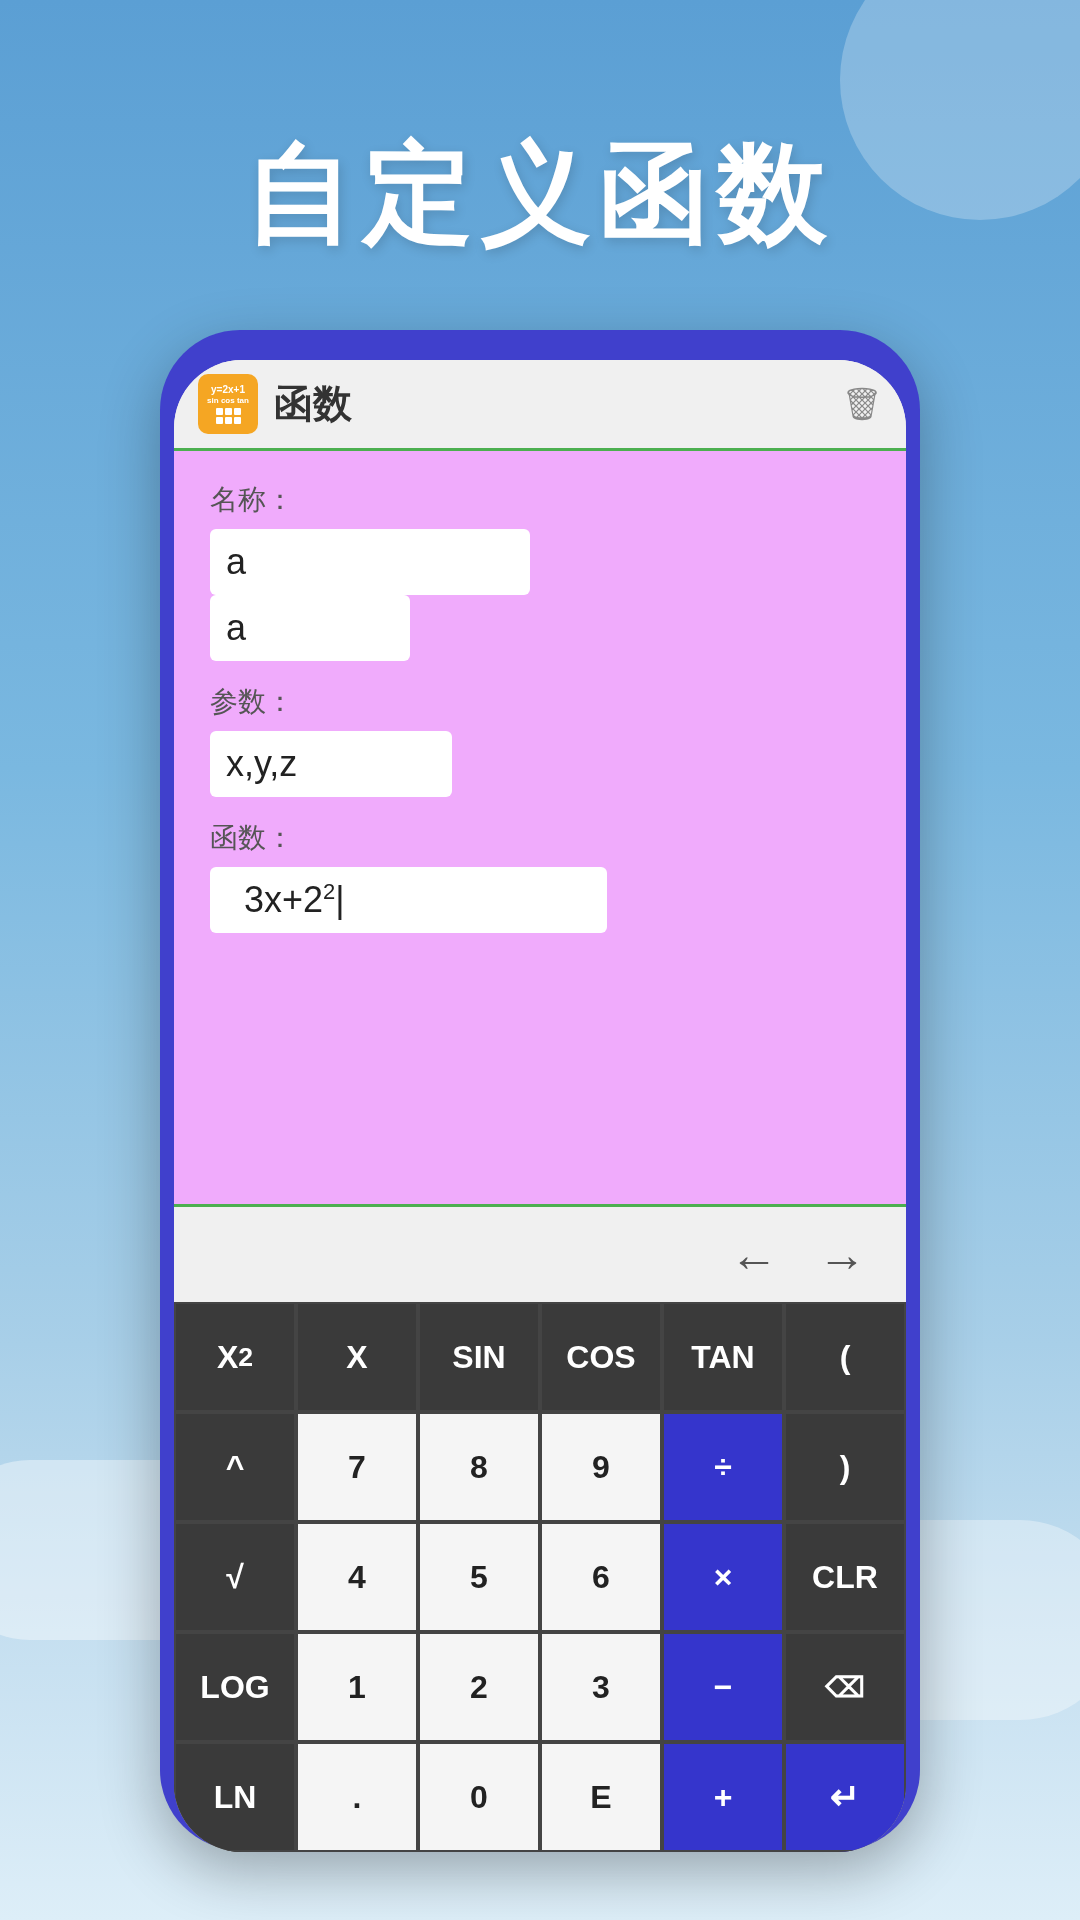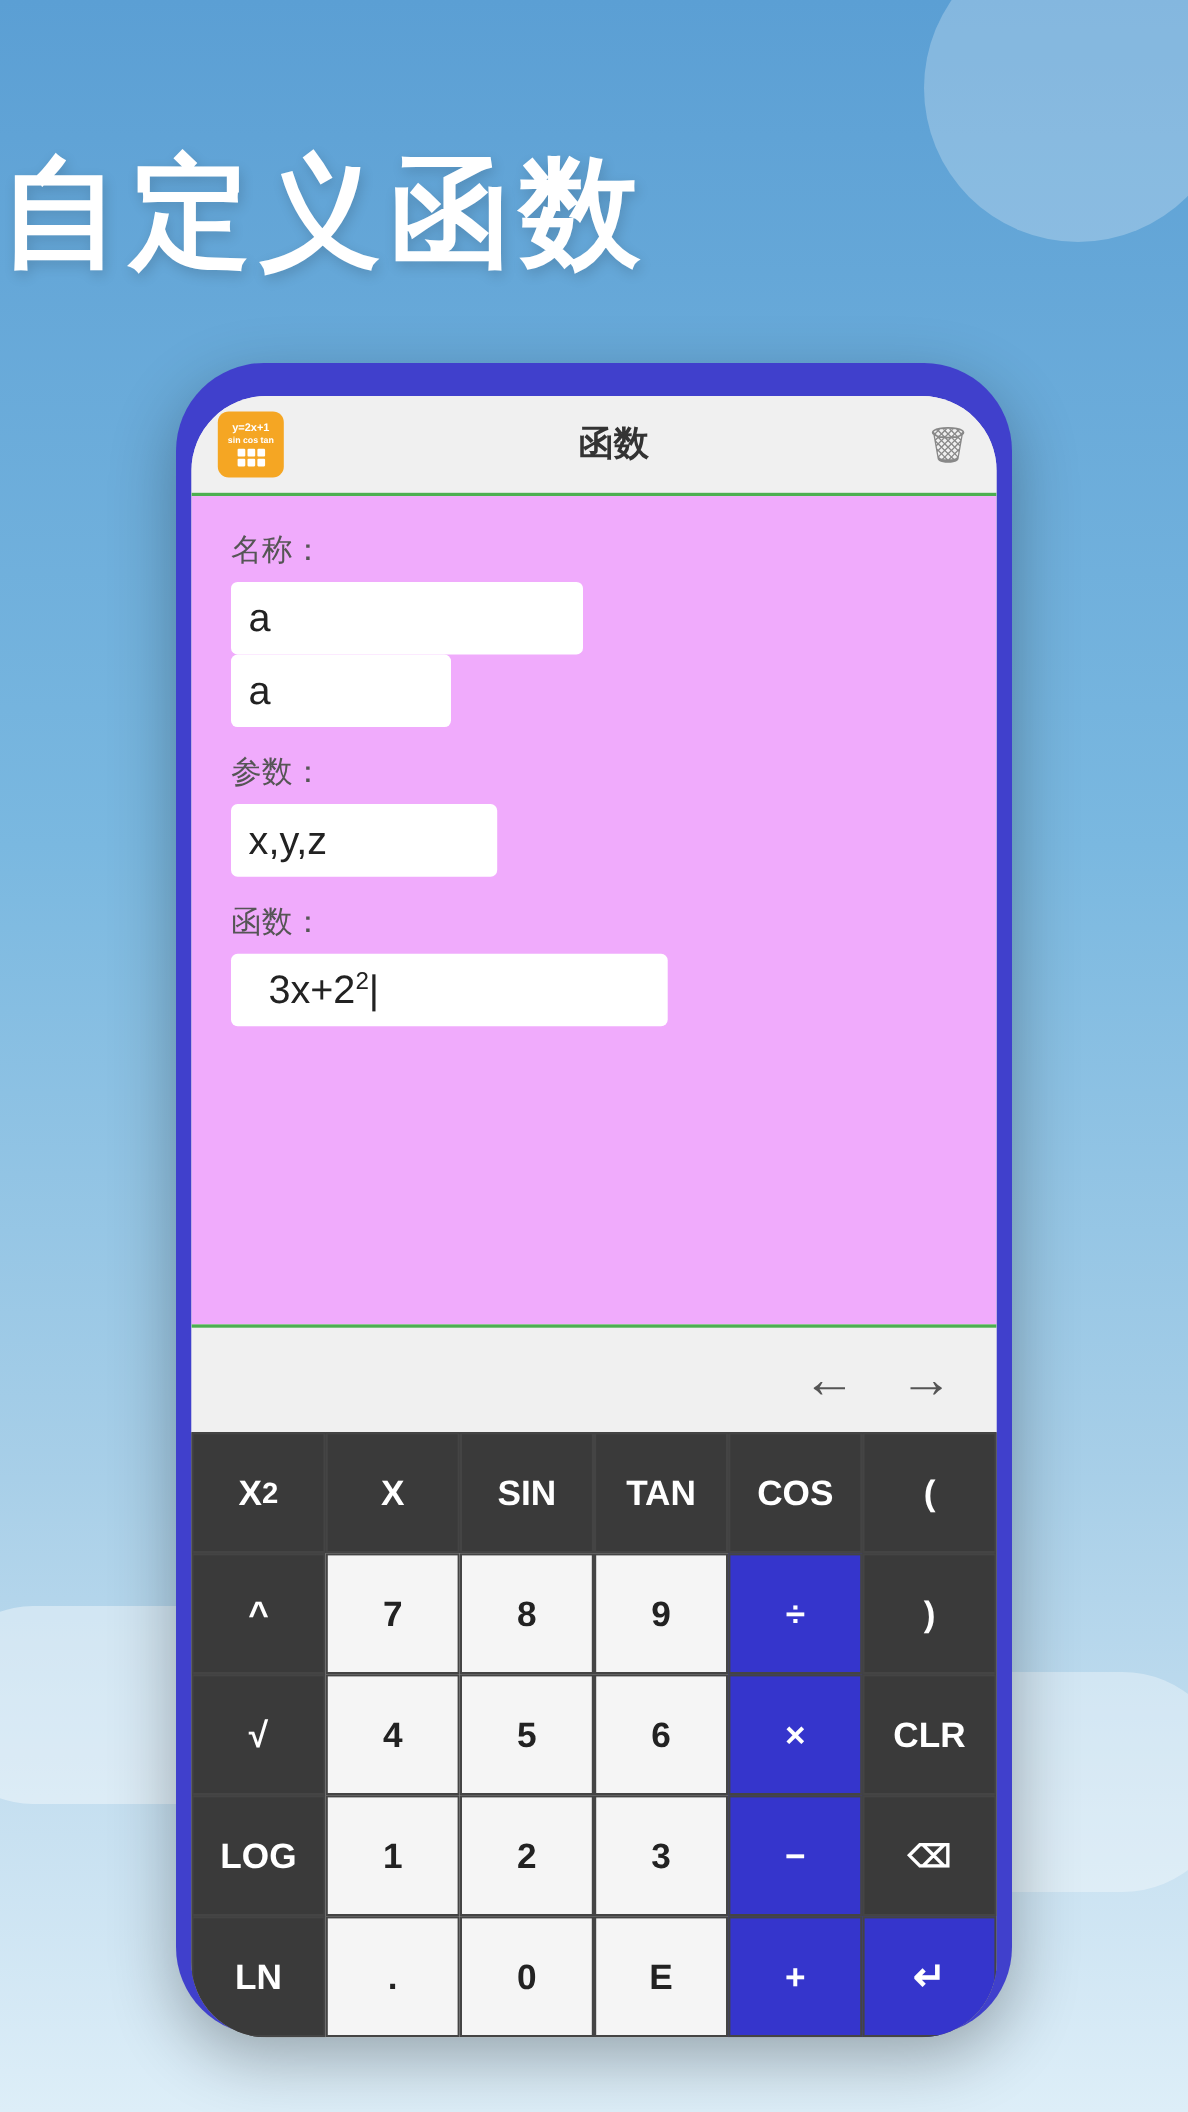--- a/index.html
+++ b/index.html
@@ -53,20 +53,21 @@
       height: 160px;
       background: rgba(255,255,255,0.3);
       border-radius: 100px;
     }
 
     
     .title {
       position: absolute;
       top: 120px;
       left: 0; right: 0;
+      text-align: center;
       font-size: 110px;
       font-weight: 900;
       color: white;
       letter-spacing: 8px;
       text-shadow: 2px 4px 12px rgba(0,0,0,0.15);
       font-family: Liberation Sans, sans-serif;
     }
 
     
     .phone-mockup {
@@ -132,25 +133,24 @@
     }
 
     .app-icon .grid-cell {
       width: 7px;
       height: 7px;
       background: white;
       border-radius: 1px;
     }
 
     .header-title {
-      font-size: 32px;
+      font-size: 39px;
       font-weight: bold;
       color: #333;
       flex: 1;
-      text-align: center;
     }
 
     .trash-icon {
       width: 40px;
       height: 40px;
       color: #888;
       display: flex;
       align-items: center;
       justify-content: center;
       font-size: 32px;
@@ -316,22 +316,22 @@
       <span class="nav-arrow">←</span>
       <span class="nav-arrow">→</span>
     </div>
 
     <div class="keyboard">
 
       <div class="key-row">
         <div class="key key-dark">X<sup>2</sup></div>
         <div class="key key-dark">X</div>
         <div class="key key-dark">SIN</div>
+        <div class="key key-dark">COS</div>
         <div class="key key-dark">TAN</div>
-        <div class="key key-dark">COS</div>
         <div class="key key-dark">(</div>
       </div>
 
       <div class="key-row">
         <div class="key key-dark">^</div>
         <div class="key key-light">7</div>
         <div class="key key-light">8</div>
         <div class="key key-light">9</div>
         <div class="key key-blue">÷</div>
         <div class="key key-dark">)</div>

